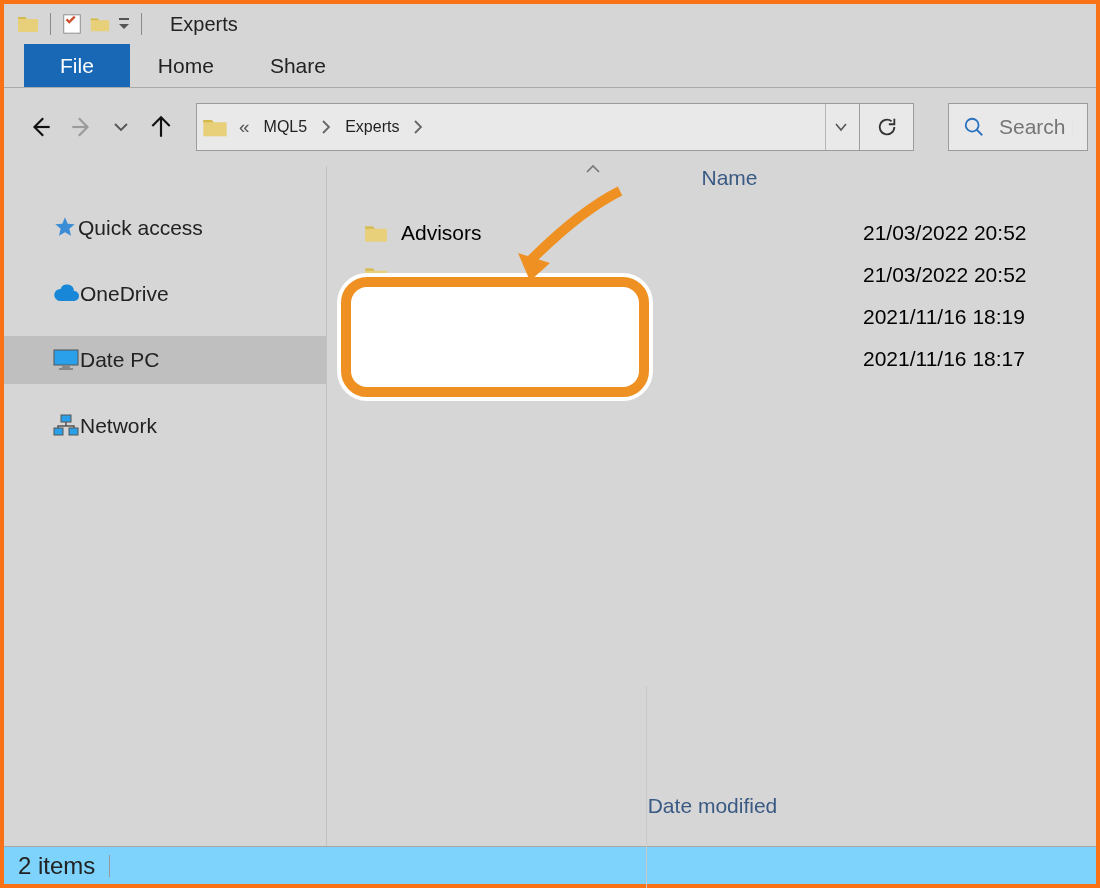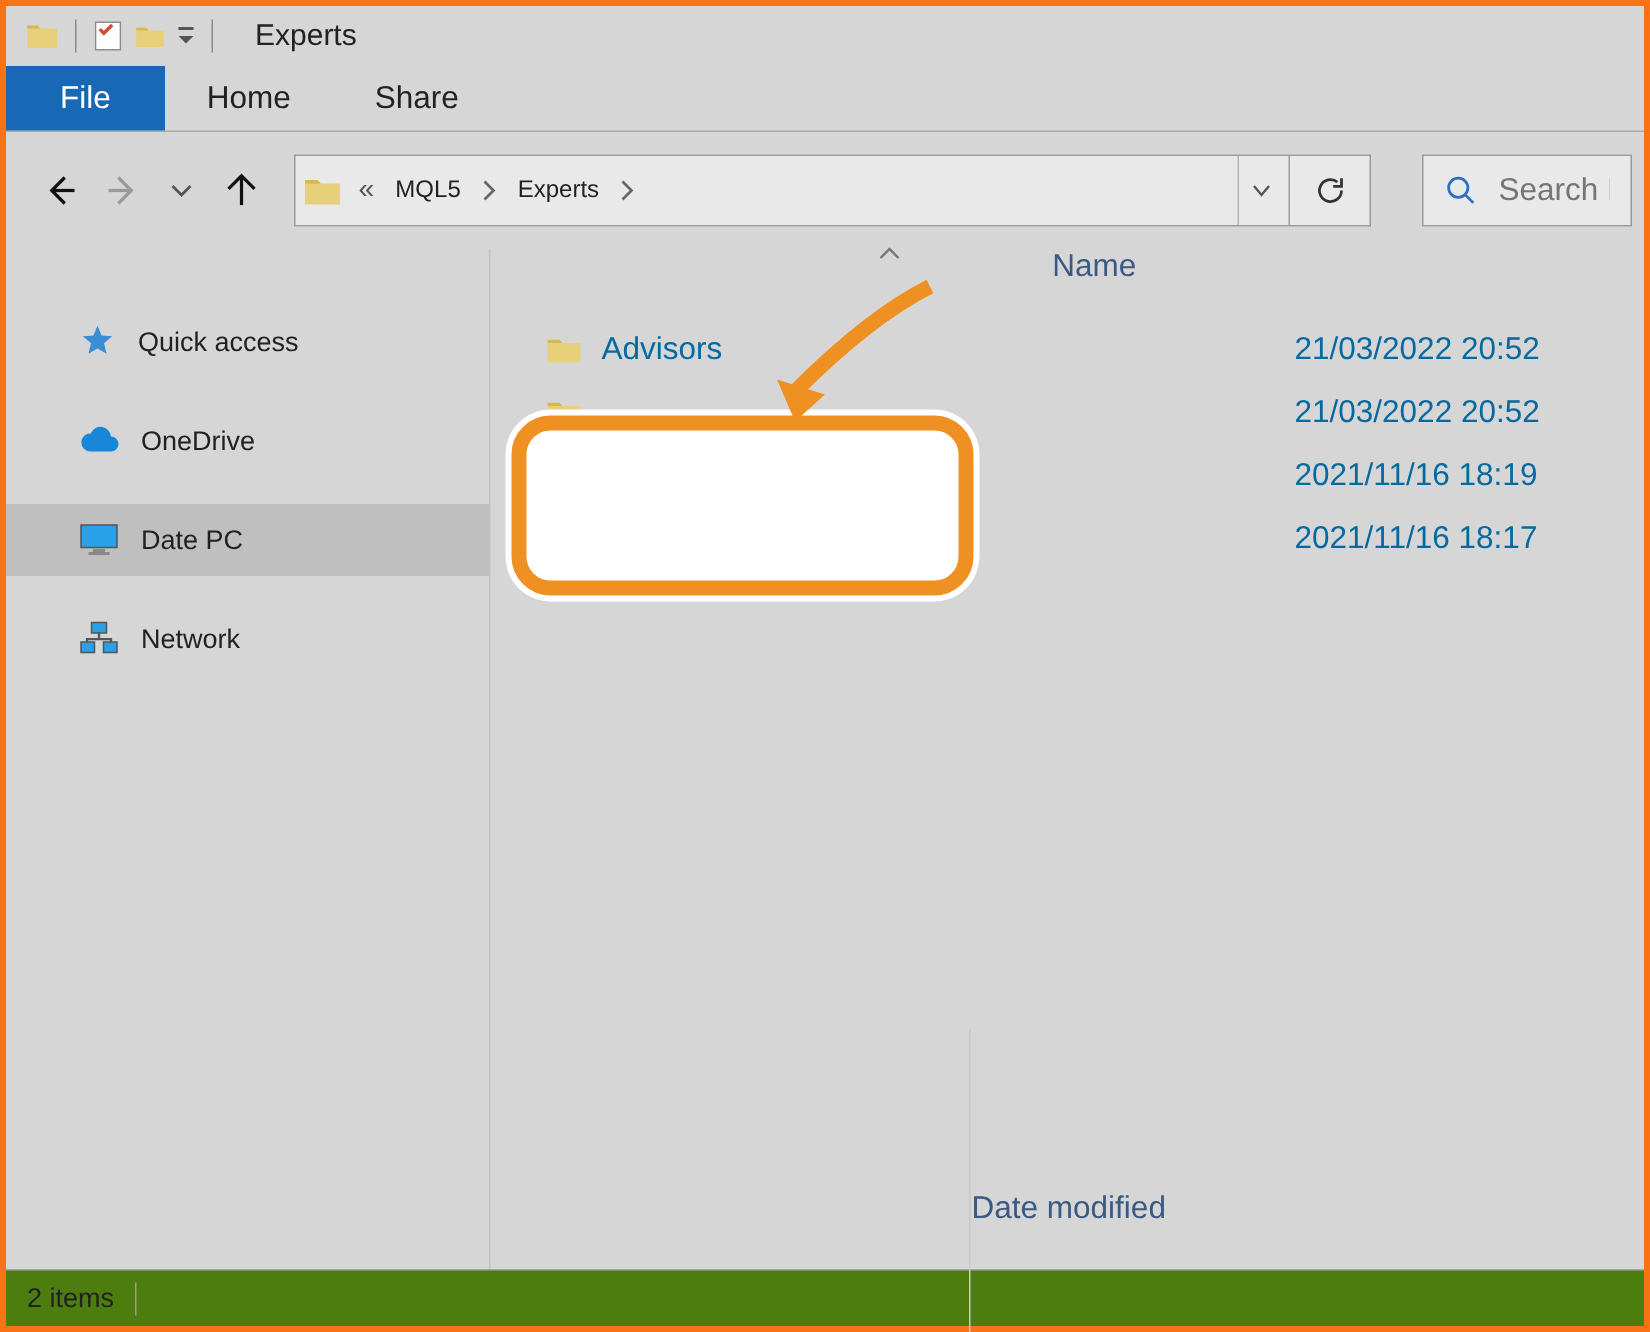--- a/index.html
+++ b/index.html
@@ -15,20 +15,21 @@
   .titlebar .qat { display: flex; align-items: center; gap: 6px; }
   .folder-ico { width: 24px; height: 24px; }
   .divider-v { width: 1px; height: 22px; background: #8a8a8a; margin: 0 4px; }
   .props-ico { width: 22px; height: 22px; }
   .small-folder { width: 22px; height: 22px; }
   .qat-chevron { width: 14px; height: 22px; display: flex; align-items: center; justify-content: center; color: #444; }
   .titlebar .title { margin-left: 18px; font-size: 20px; color: #222; }
   .ribbon-tabs {
     height: 44px; display: flex; align-items: stretch; background: #d6d6d6;
     border-bottom: 1px solid #aaa;
+    padding-left: 20px;
   }
   .ribbon-tab {
     padding: 0 28px; display: flex; align-items: center; font-size: 21px;
     color: #222; cursor: default;
   }
   .ribbon-tab.file { background: #1868b6; color: #fff; padding: 0 36px; }
   .navbar {
     height: 78px; display: flex; align-items: center; padding: 0 8px 0 22px;
     gap: 10px; background: #d6d6d6;
   }
@@ -41,35 +42,35 @@
   .addr-folder { width: 28px; height: 28px; margin-right: 2px; }
   .addr-seg { font-size: 16px; color: #222; padding: 0 6px; height: 100%; display: flex; align-items: center; }
   .addr-sep { color: #5a5a5a; padding: 0 6px; font-size: 16px; }
   .addr-flex { flex: 1; }
   .addr-dd { width: 30px; height: 100%; display: flex; align-items: center; justify-content: center; color: #555; border-left: 1px solid #b5b5b5; }
   .refresh-box { width: 54px; height: 48px; background: #e9e9e9; border: 1px solid #9b9b9b; border-left: none; display: flex; align-items: center; justify-content: center; color: #333; }
   .search-box { flex: 1; height: 48px; background: #e9e9e9; border: 1px solid #9b9b9b; margin-left: 24px; display: flex; align-items: center; padding: 0 14px; gap: 14px; overflow: hidden; }
   .search-box input { border: none; outline: none; background: transparent; font-size: 21px; color: #555; width: 100%; }
   .content { display: flex; height: calc(100% - 40px - 44px - 78px - 38px); background: #d6d6d6; }
   .nav-pane { width: 322px; padding: 38px 0 0 0; }
-  .nav-item { height: 48px; display: flex; align-items: center; gap: 14px; padding-left: 48px; font-size: 18px; color: #222; }
+  .nav-item { height: 48px; display: flex; align-items: center; padding-left: 48px; font-size: 21px; color: #222; }
   .nav-item.selected { background: #bfbfbf; }
   .nav-spacer { height: 18px; }
   .file-area { flex: 1; position: relative; border-left: 1px solid #c2c2c2; }
   .cols-header { height: 46px; display: flex; align-items: center; color: #3a5a84; font-size: 21px; position: relative; flex-direction: column; }
   .col-name { flex: 0 0 520px; padding-left: 36px; }
   .col-sort { position: absolute; left: 258px; top: -2px; color: #666; font-size: 14px; }
   .col-date { flex: 0 0 240px; padding-left: 1px; border-left: 1px solid #c8c8c8; height: 100%; display: flex; align-items: center; }
-  .file-row { height: 42px; display: flex; align-items: center; font-size: 21px; color: #0369a1; }
+  .file-row { height: 42px; display: flex; align-items: center; font-size: 21px; color: #000000; }
   .file-row .n { flex: 0 0 520px; padding-left: 36px; display: flex; align-items: center; gap: 12px; }
   .file-row .d { flex: 0 0 240px; padding-left: 16px; }
   .row-icon { width: 26px; height: 26px; flex: 0 0 26px; }
   .highlight-box { position: absolute; left: 14px; top: 111px; width: 308px; height: 120px; border: 10px solid #ef9122; border-radius: 26px; background: #fff; pointer-events: none; box-shadow: 0 0 0 4px #fff; }
   .arrow { position: absolute; left: 173px; top: 15px; pointer-events: none; }
-  .statusbar { height: 38px; border-top: 1px solid #a8a8a8; display: flex; align-items: center; padding: 0 14px; font-size: 18px; color: #222; background: #4d7c0f; }
+  .statusbar { height: 38px; border-top: 1px solid #a8a8a8; display: flex; align-items: center; padding: 0 14px; font-size: 24px; color: #222; background: #7dd3fc; }
   .status-divider { width: 1px; height: 22px; background: #999; margin-left: 14px; }
   svg { display: block; }
 </style>
 </head>
 <body>
 
 <div class="window">
 
   <div class="titlebar">
     <div class="qat">

